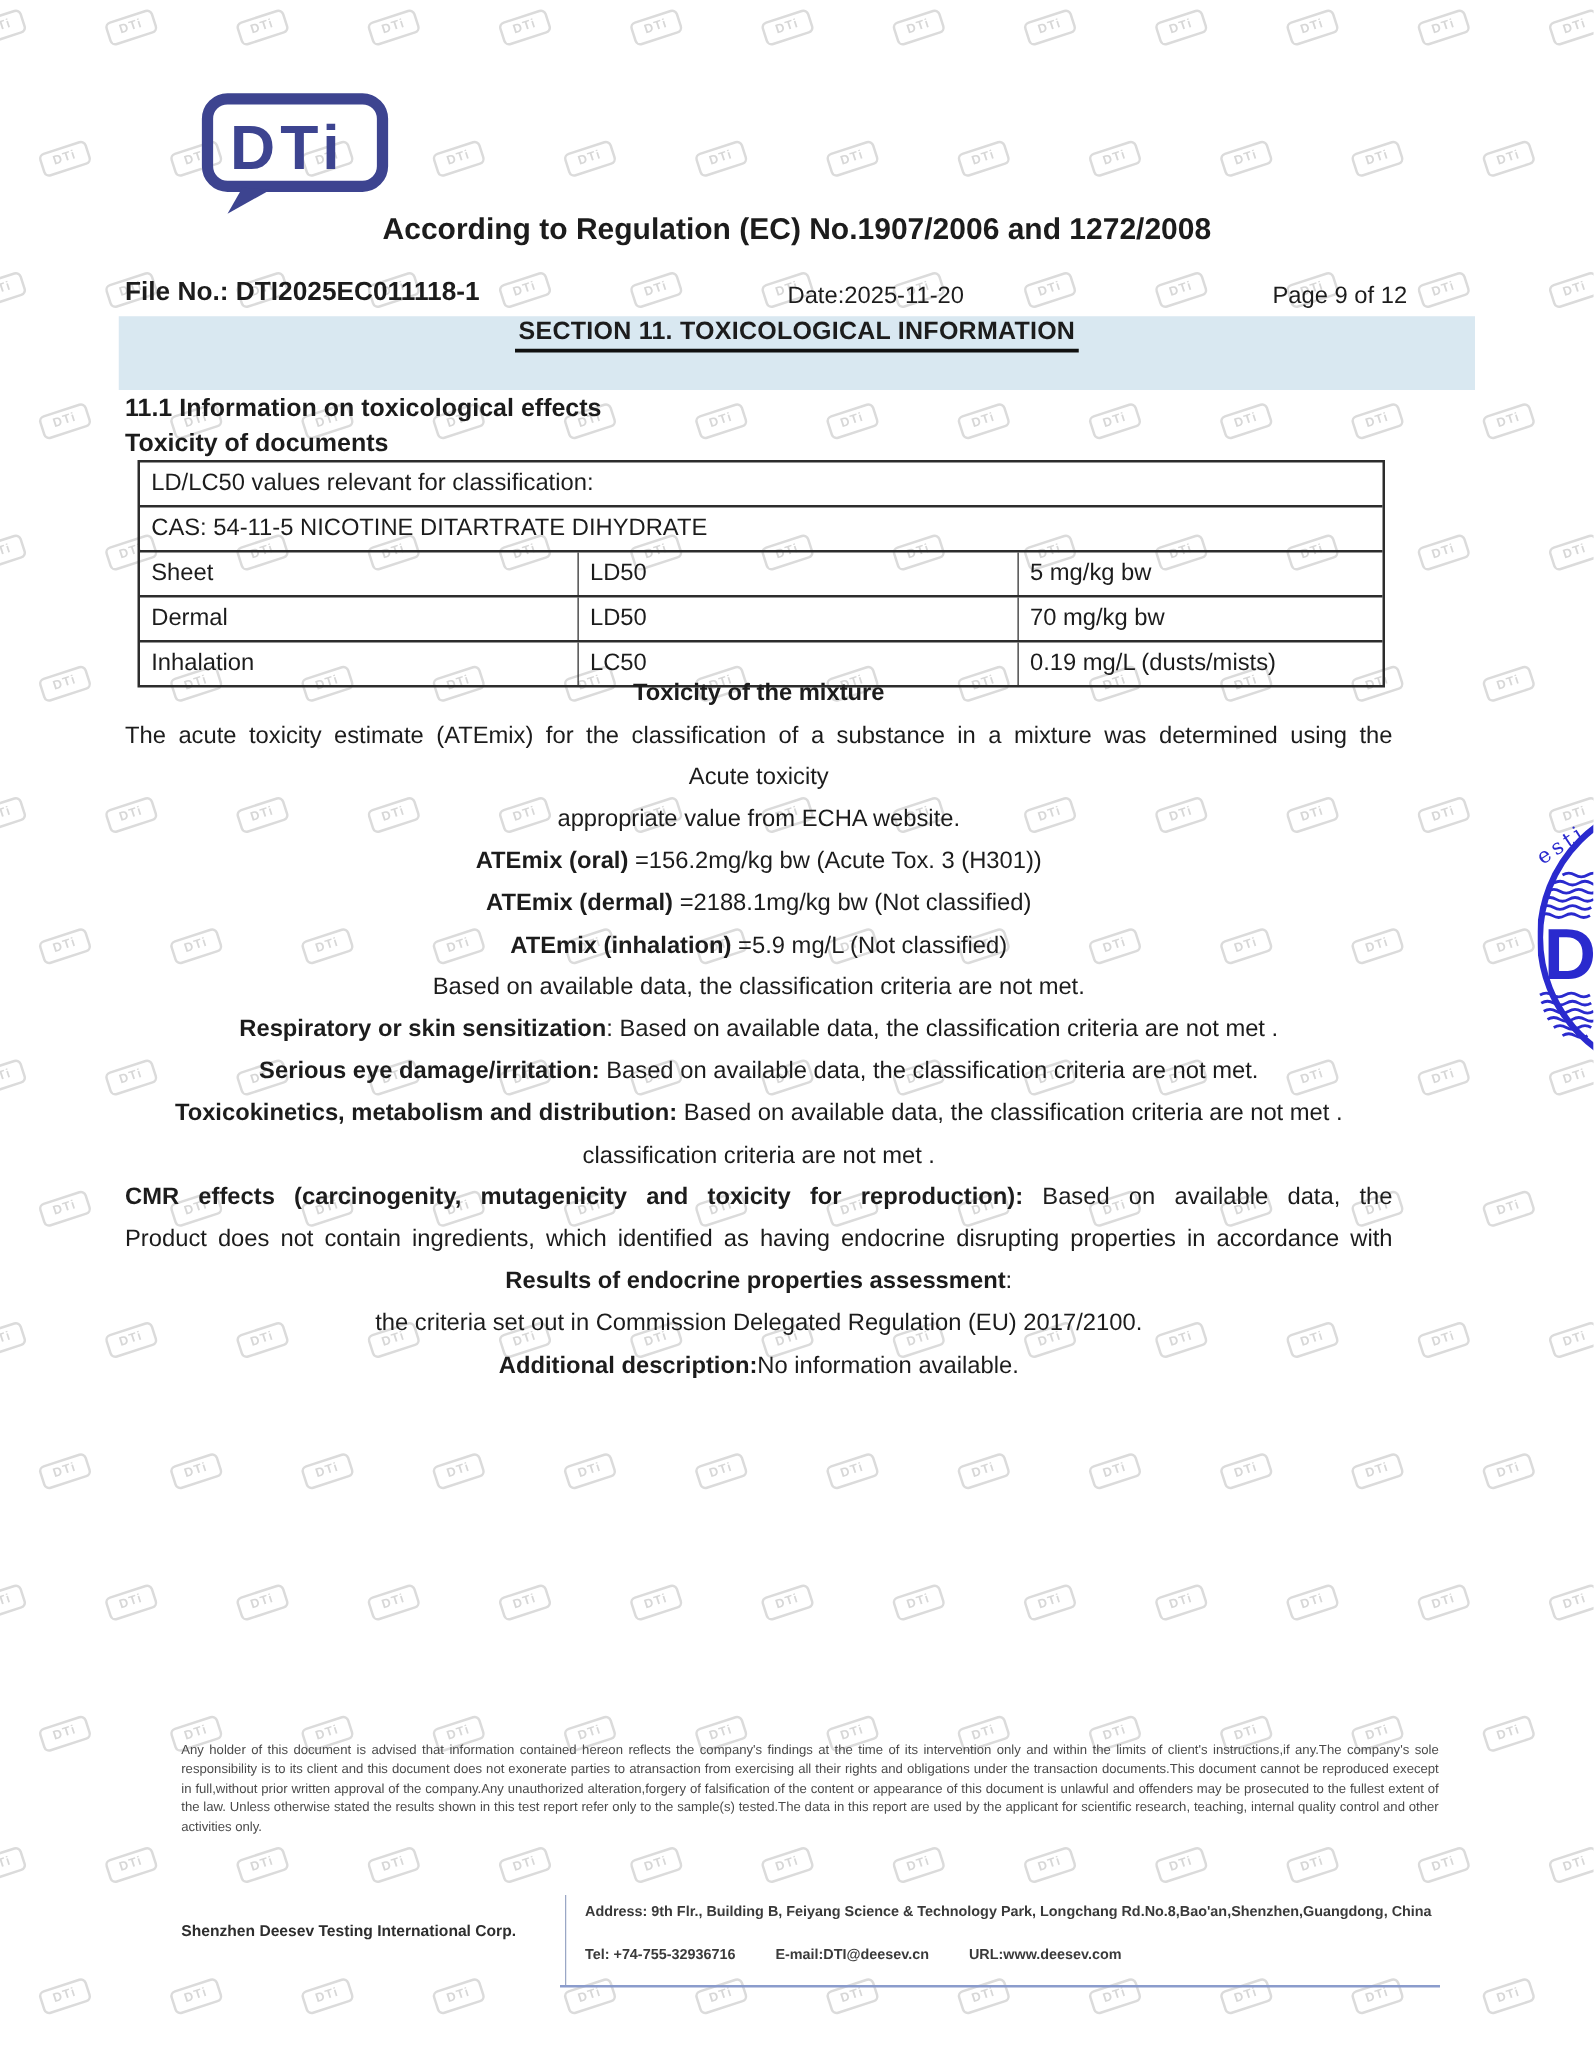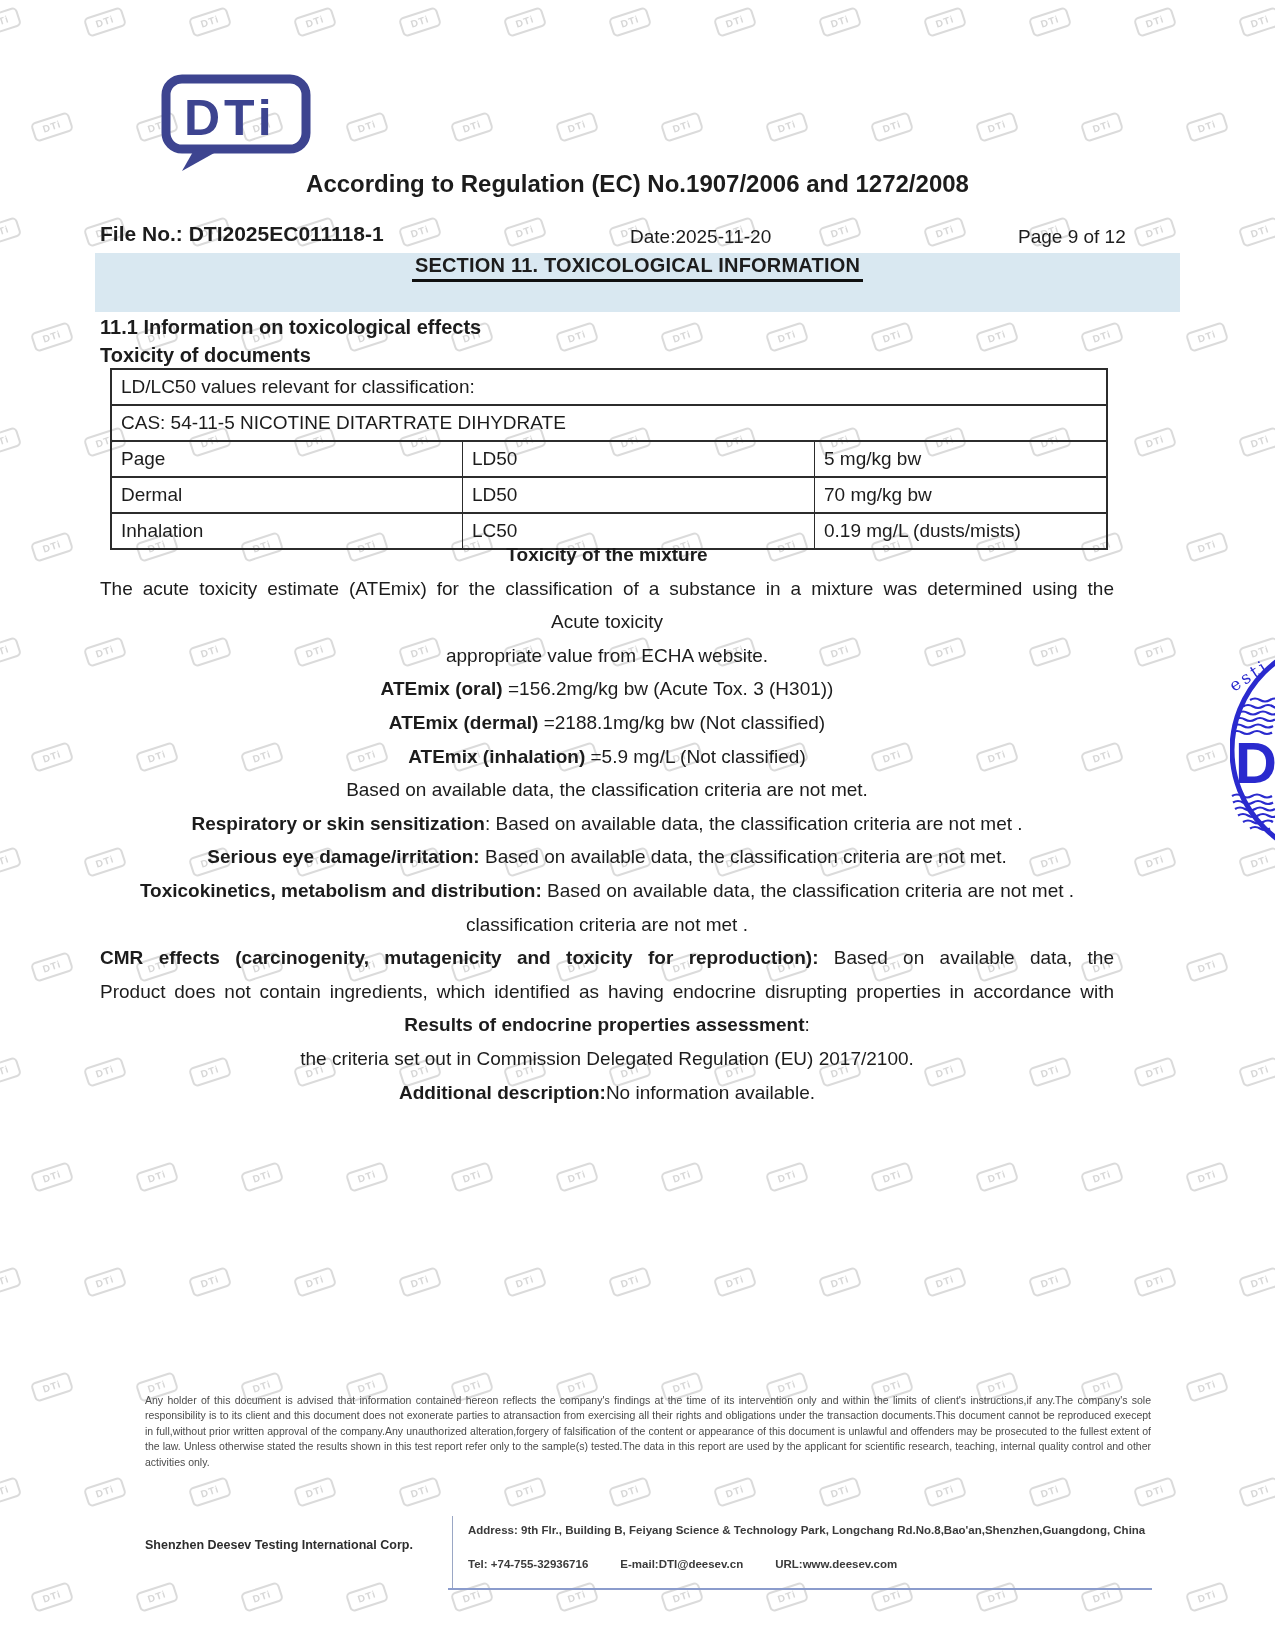--- a/index.html
+++ b/index.html
@@ -286,21 +286,21 @@
     <div class="h2">Toxicity of documents</div>
 
     <div class="tbl">
       <div class="trow">
         <div class="cell full">LD/LC50 values relevant for classification:</div>
       </div>
       <div class="trow">
         <div class="cell full">CAS: 54-11-5 NICOTINE DITARTRATE DIHYDRATE</div>
       </div>
       <div class="trow">
-        <div class="cell c1">Page</div>
+        <div class="cell c1">Sheet</div>
         <div class="cell c2">LD50</div>
         <div class="cell c3">5 mg/kg bw</div>
       </div>
       <div class="trow">
         <div class="cell c1">Dermal</div>
         <div class="cell c2">LD50</div>
         <div class="cell c3">70 mg/kg bw</div>
       </div>
       <div class="trow">
         <div class="cell c1">Inhalation</div>

